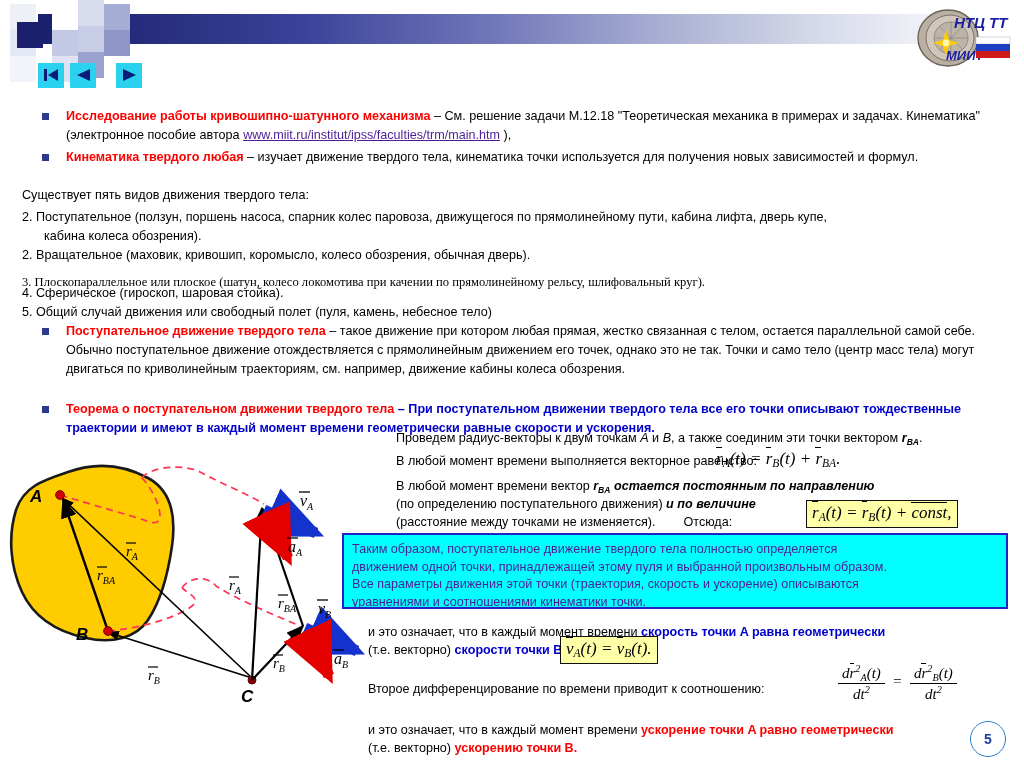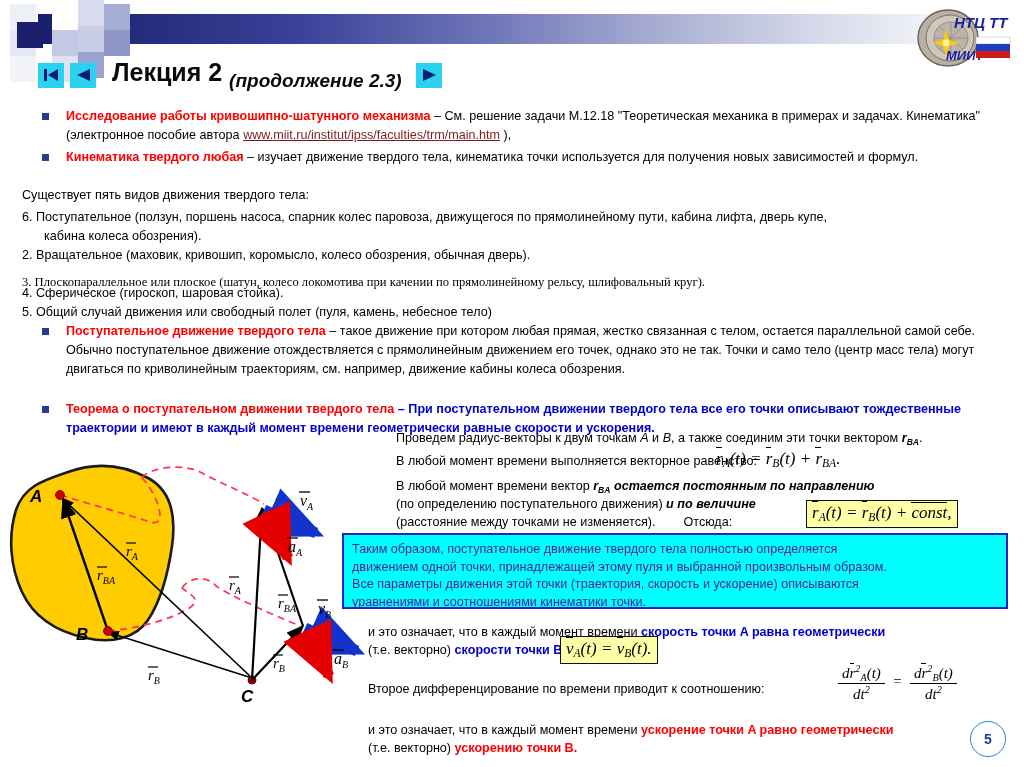--- a/index.html
+++ b/index.html
@@ -41,21 +41,21 @@
     font-size:25px;font-weight:bold;color:#0a0a0a;margin-left:10px;letter-spacing:0px;white-space:nowrap;
   }
   #title-text .sub{font-size:19px;font-weight:bold;}
   #nav-next{margin-left:14px;}
 
   
   .txt{position:absolute;font-size:12.6px;color:#000000;line-height:19px;}
   .bullet{position:absolute;width:7px;height:7px;background:#2b3a8c;}
   .red{color:#ff0000;font-weight:bold;}
   .blue{color:#0000cc;font-weight:bold;}
-  .lnk{color:#7f1d1d;text-decoration:underline;margin-top:14px;}
+  .lnk{color:#4c1d95;text-decoration:underline;margin-top:14px;}
   .ital-b{font-style:italic;font-weight:bold;}
 
   
   #b1{left:66px;top:107px;width:940px;}
   #b2{left:66px;top:148px;width:940px;}
   #p-exist{left:22px;top:186px;width:960px;}
   #l1{left:22px;top:208px;width:980px;}
   #l2{left:22px;top:246px;width:980px;}
   #l3{left:22px;top:265px;width:980px;}
   #l4{left:22px;top:284px;width:980px;}
@@ -157,43 +157,39 @@
     <svg width="18" height="16" viewBox="0 0 18 16">
         <rect x="2" y="2" width="3" height="12" fill="#0b1b7a"></rect>
         <polygon points="16,2 16,14 6,8" fill="#0b1b7a"></polygon>
       </svg>
   </div>
   <div class="navbtn">
     <svg width="18" height="16" viewBox="0 0 18 16">
         <polygon points="16,2 16,14 3,8" fill="#0b1b7a"></polygon>
       </svg>
   </div>
-  <div id="title-text">
-    <span>Лекция 2</span>
-    <span class="sub">(продолжение 2.3)</span>
-  </div>
   <div class="navbtn" id="nav-next">
     <svg width="18" height="16" viewBox="0 0 18 16">
         <polygon points="3,2 3,14 16,8" fill="#0b1b7a"></polygon>
       </svg>
   </div>
 </div>
 
 <div class="bullet" style="left:42px;top:113px;"></div>
 <div class="txt" id="b1">
   <span class="red">Исследование работы кривошипно-шатунного механизма</span><span> – См. решение задачи М.12.18 "Теоретическая механика в примерах и задачах. Кинематика" (электронное пособие автора </span><a class="lnk" href="#">www.miit.ru/institut/ipss/faculties/trm/main.htm</a><span> ),</span>
 </div>
 
 <div class="bullet" style="left:42px;top:154px;"></div>
 <div class="txt" id="b2">
   <span class="red">Кинематика твердого любая</span><span> – изучает движение твердого тела, кинематика  точки используется для получения новых зависимостей и формул.</span>
 </div>
 
 <div class="txt" id="p-exist">Существует пять видов движения твердого тела:</div>
-<div class="txt" id="l1">6. Поступательное (ползун, поршень насоса, спарник колес паровоза, движущегося по прямолинейному пути, кабина лифта, дверь купе,</div>
+<div class="txt" id="l1">2. Поступательное (ползун, поршень насоса, спарник колес паровоза, движущегося по прямолинейному пути, кабина лифта, дверь купе,</div>
 <div class="txt" id="l2" style="left:44px;top:227px;">кабина колеса обозрения).</div>
 <div class="txt" id="l3" style="top:246px;">2. Вращательное (маховик, кривошип, коромысло, колесо обозрения, обычная дверь).</div>
 <div class="txt" id="l4" style="top:273px;font-family:Liberation Serif, serif;">3. Плоскопараллельное или плоское (шатун, колесо локомотива при качении по прямолинейному рельсу, шлифовальный круг).</div>
 <div class="txt" id="l5" style="top:284px;">4. Сферическое (гироскоп, шаровая стойка).</div>
 <div class="txt" style="left:22px;top:303px;width:980px;">5. Общий случай движения или свободный полет (пуля, камень, небесное тело)</div>
 
 <div class="bullet" style="left:42px;top:328px;"></div>
 <div class="txt" id="b3">
   <span class="red">Поступательное движение твердого тела</span><span> – такое движение при котором любая прямая, жестко связанная с телом, остается параллельной самой себе. Обычно поступательное движение отождествляется с прямолинейным движением его точек, однако это не так. Точки и само тело (центр масс тела) могут двигаться по криволинейным траекториям, см. например, движение кабины колеса обозрения.</span>
 </div>

